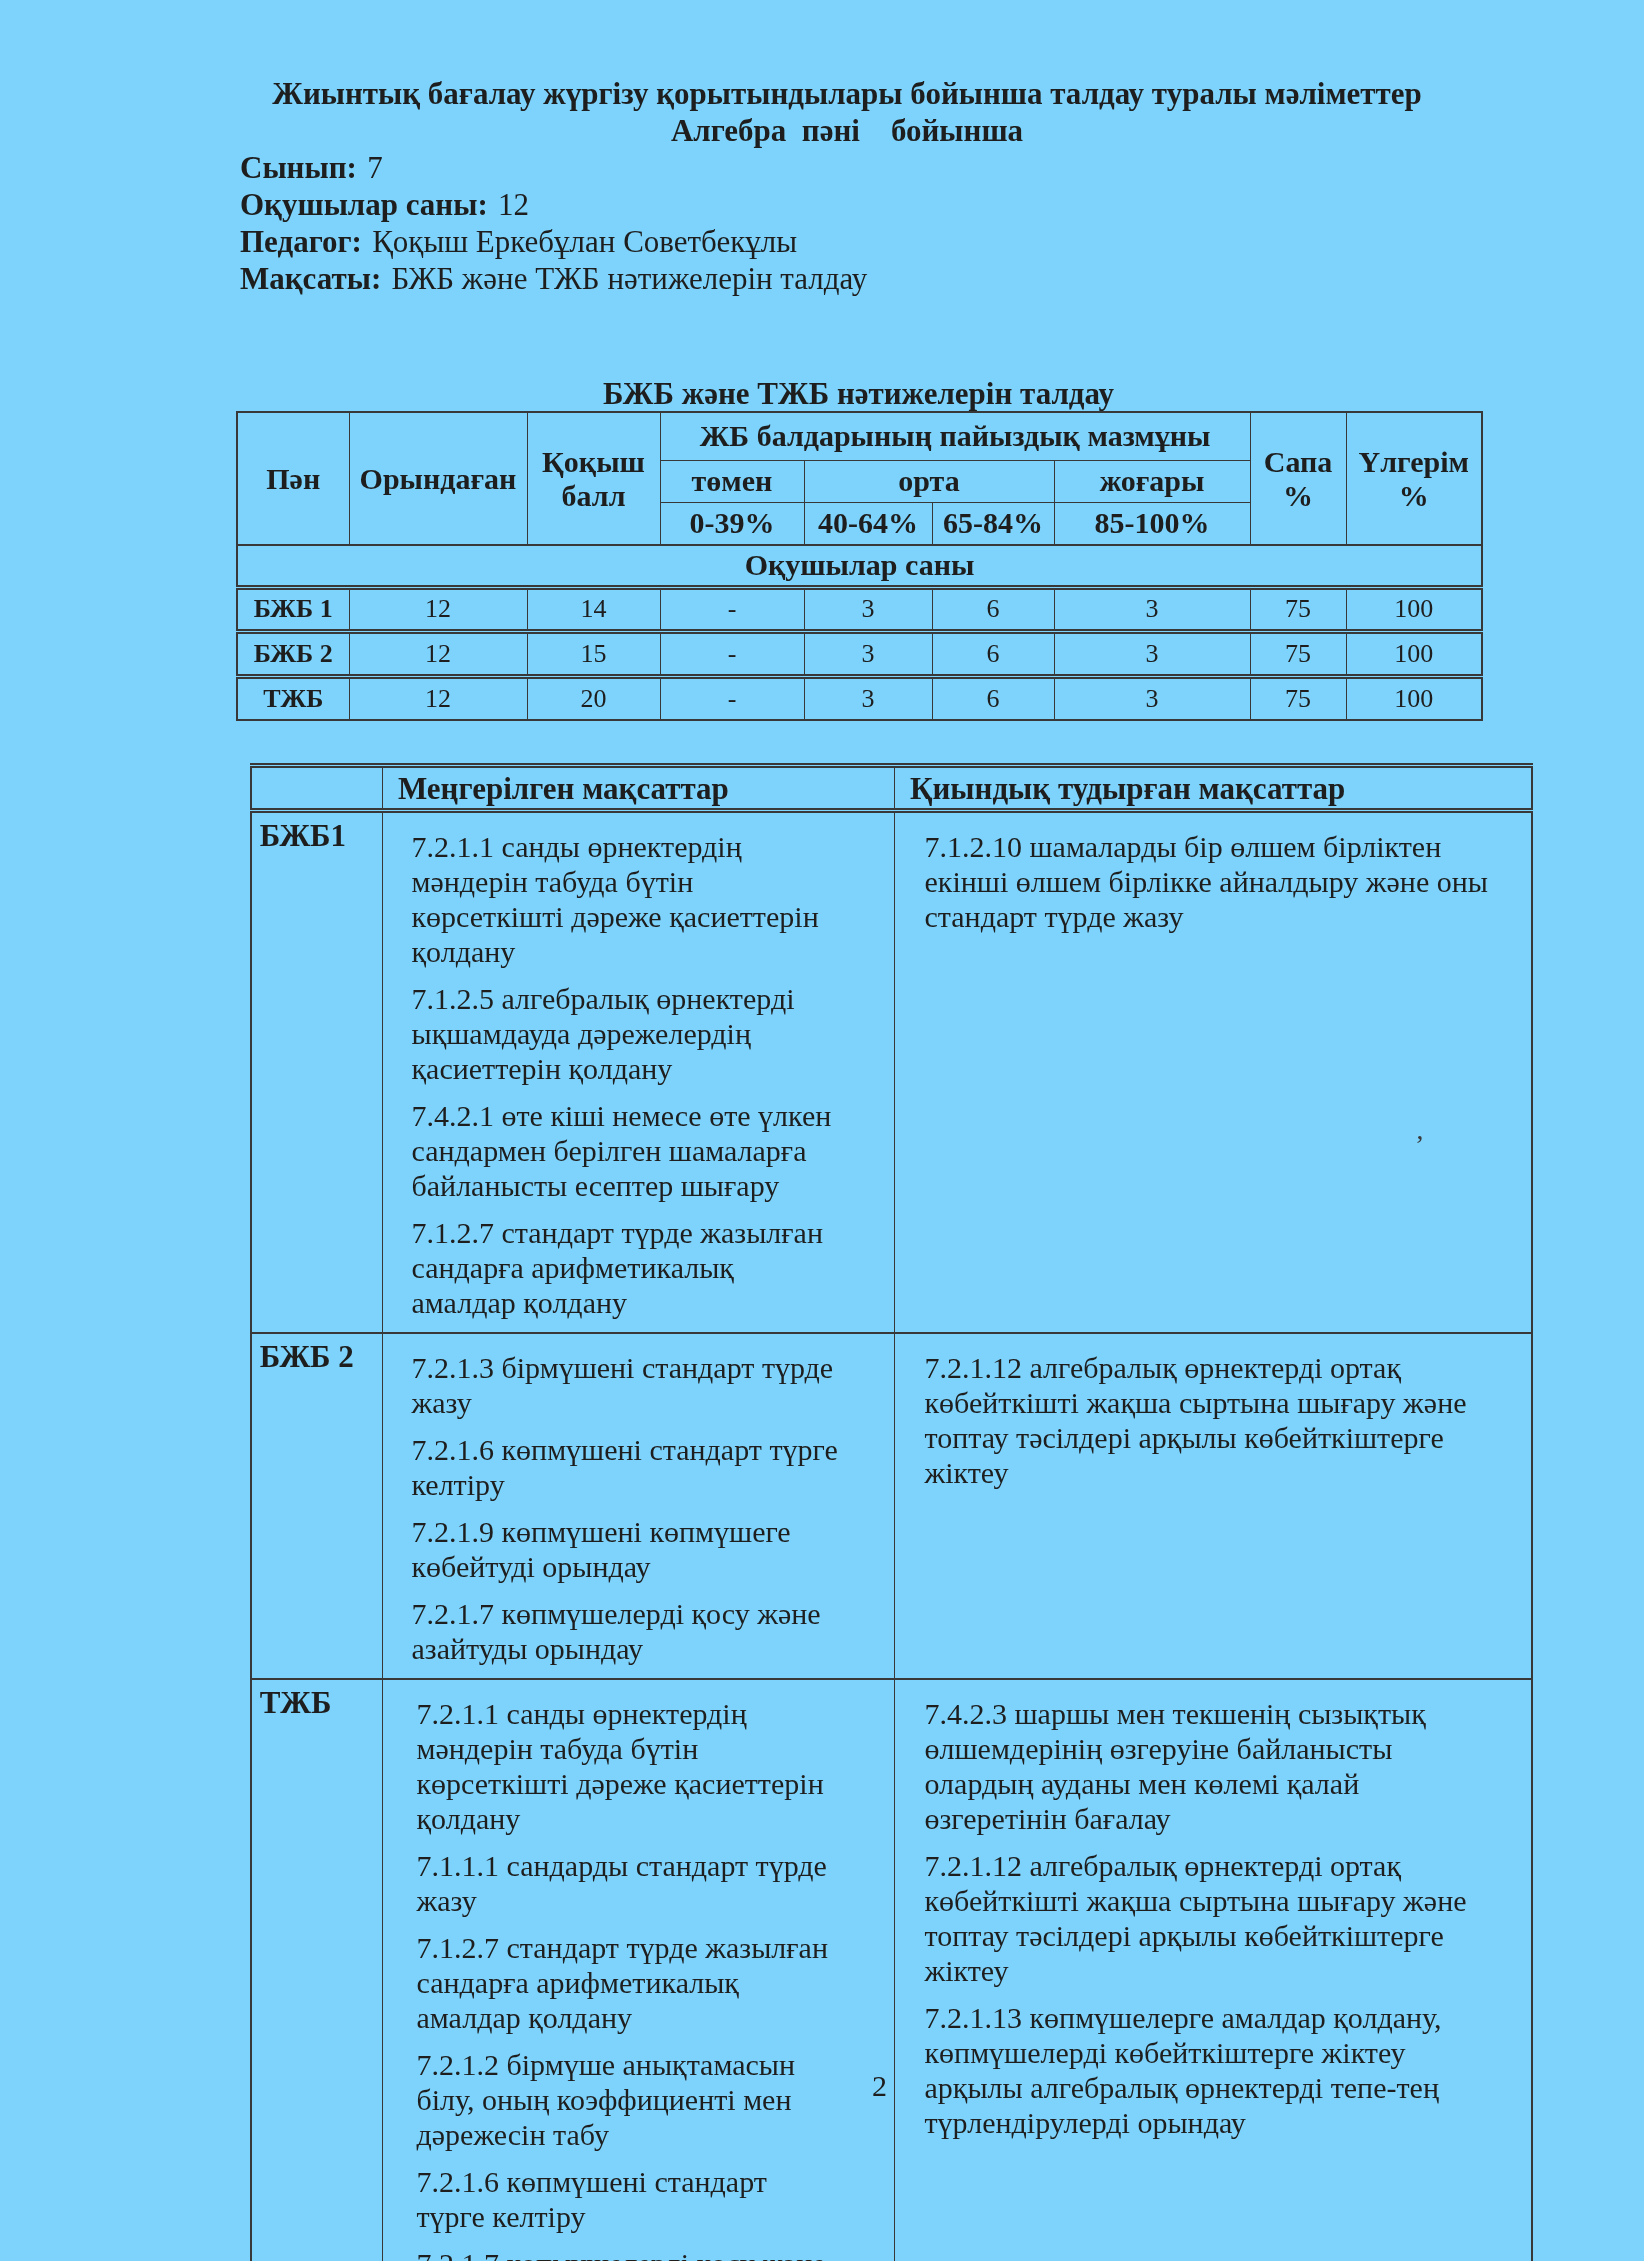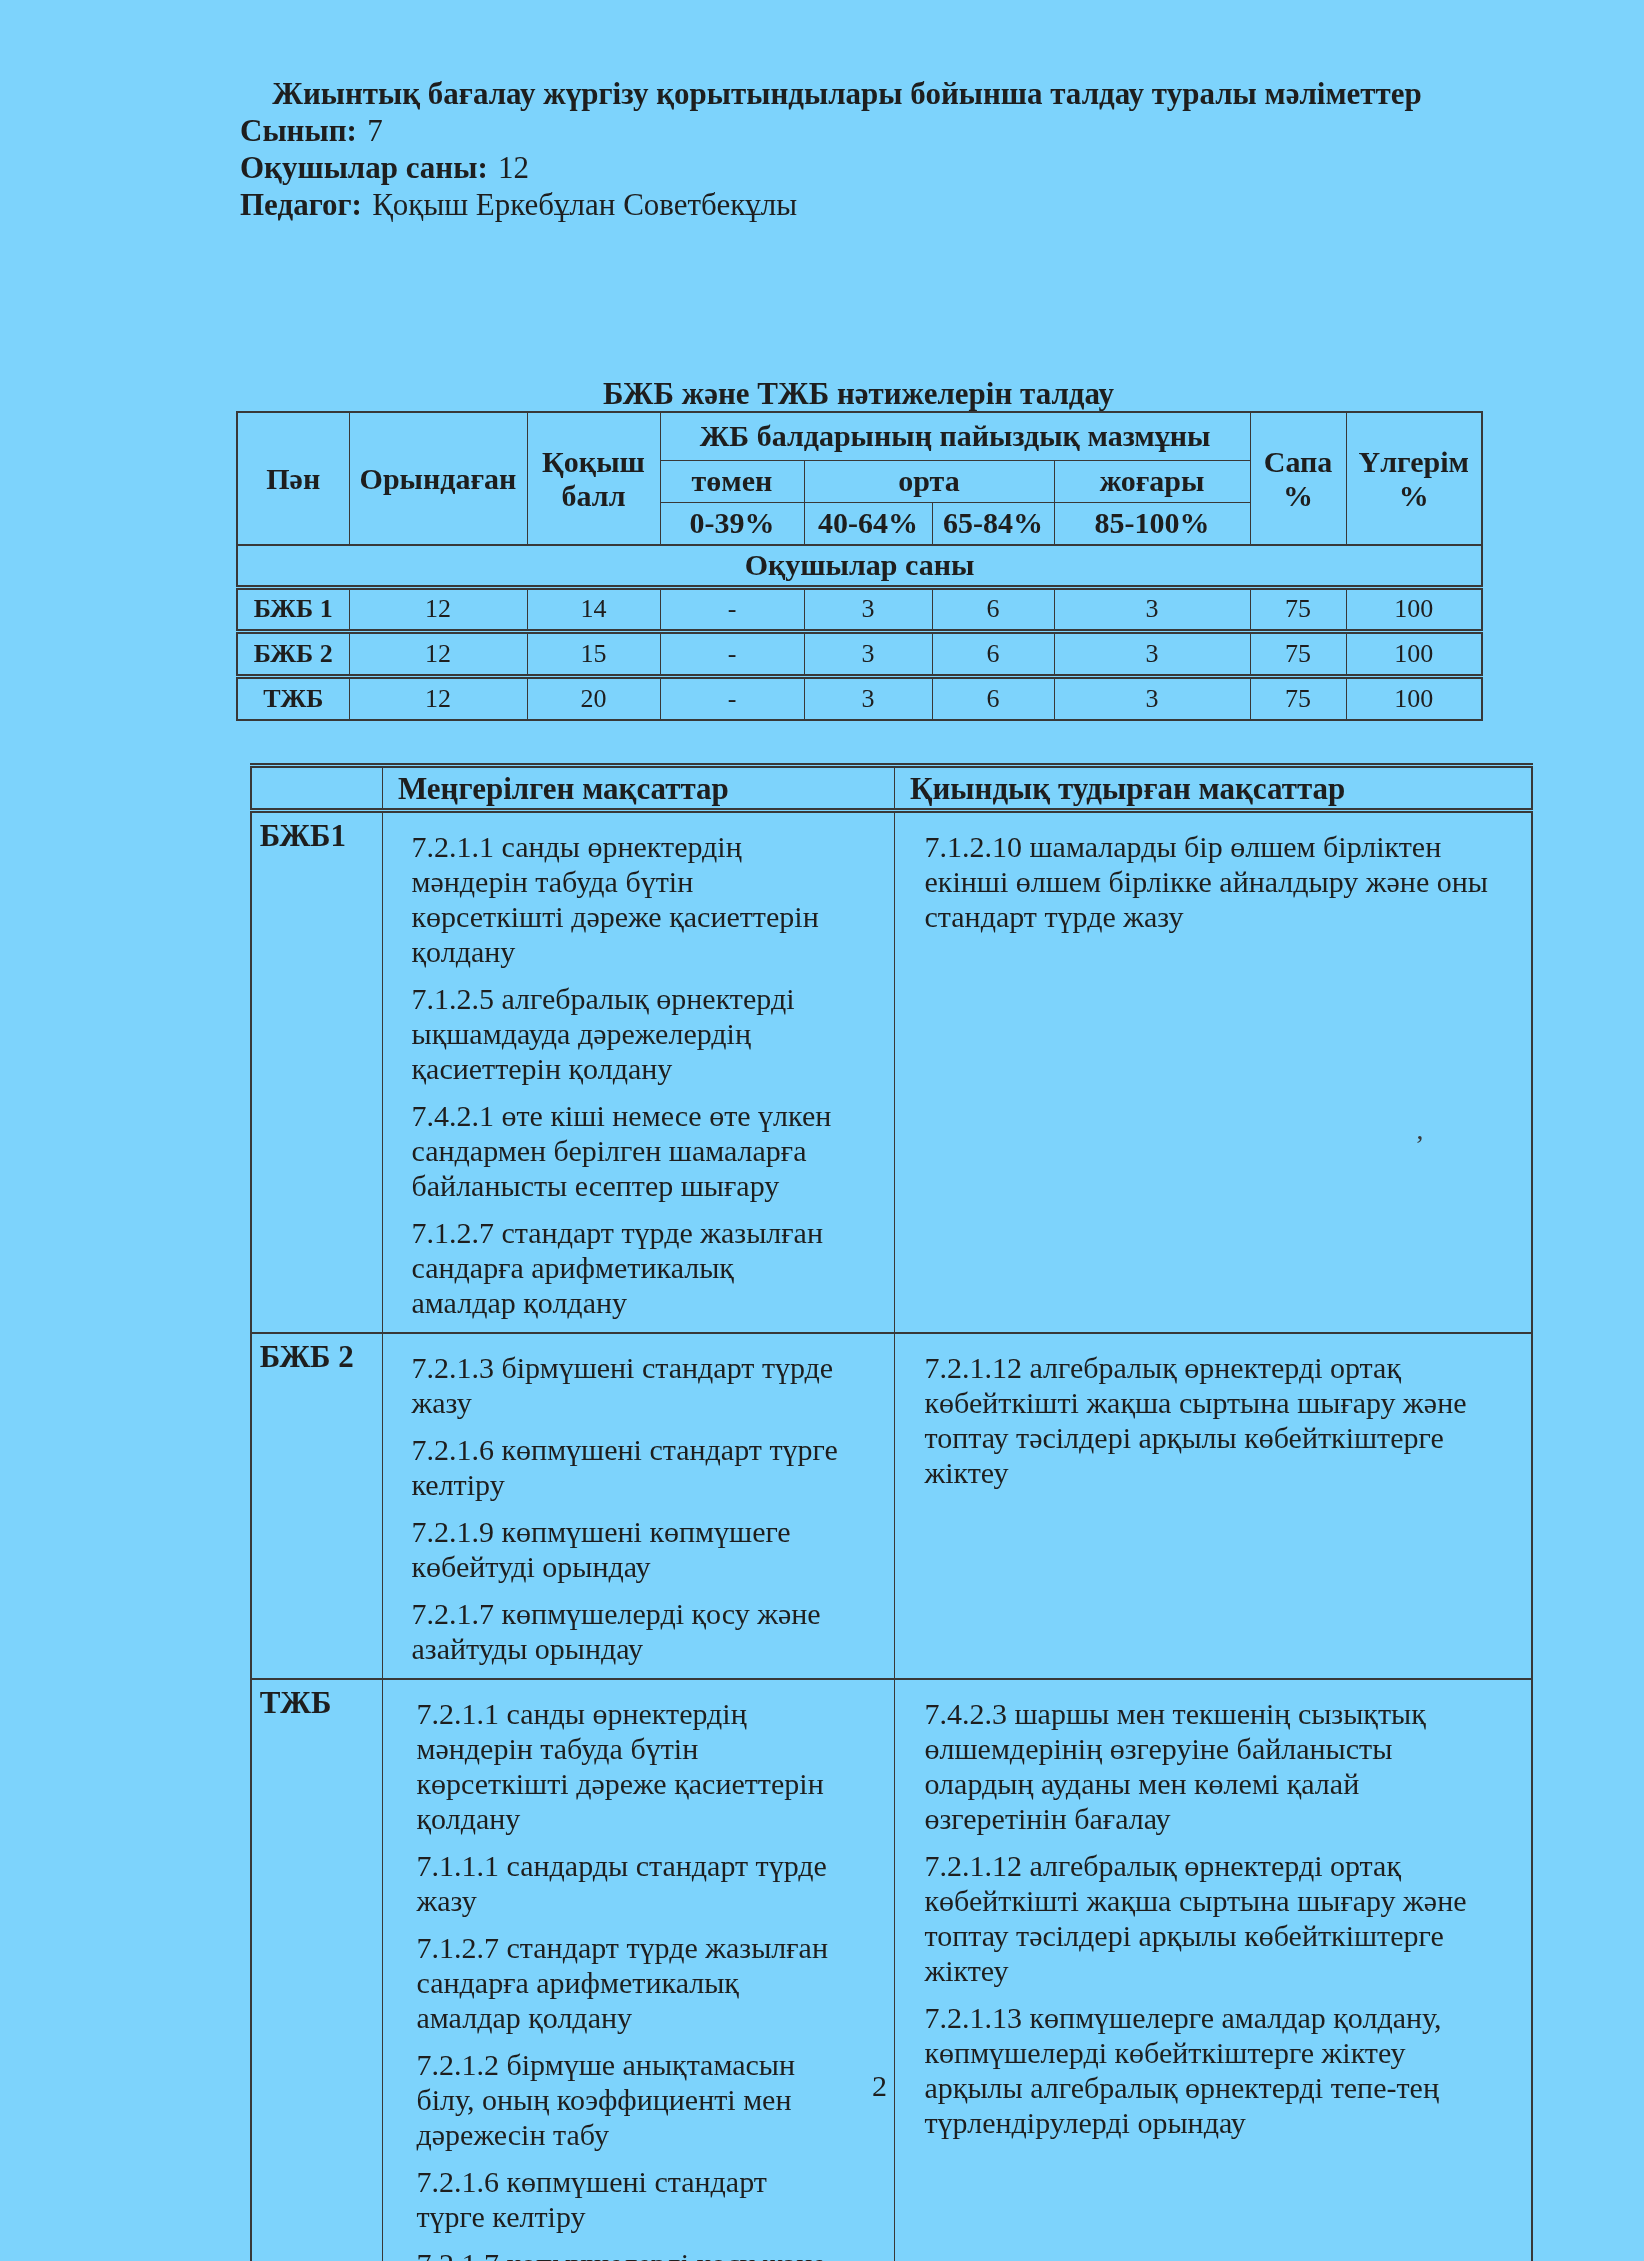--- a/index.html
+++ b/index.html
@@ -71,28 +71,32 @@
     font-size:28px; color:#3a3a3a;
   }
 </style>
 </head>
 <body>
 
 <div class="page">
 
   <div class="doc-header">
     <div class="title-line">Жиынтық бағалау жүргізу қорытындылары бойынша талдау туралы мәліметтер</div>
+    <div class="title-line">Алгебра  пәні    бойынша</div>
     <div class="info-line">
       <span class="lbl">Сынып:</span><span class="val">7</span>
     </div>
     <div class="info-line">
       <span class="lbl">Оқушылар саны:</span><span class="val">12</span>
     </div>
     <div class="info-line">
       <span class="lbl">Педагог:</span><span class="val">Қоқыш Еркебұлан Советбекұлы</span>
+    </div>
+    <div class="info-line">
+      <span class="lbl">Мақсаты:</span><span class="val">БЖБ және ТЖБ нәтижелерін талдау</span>
     </div>
   </div>
 
   <div class="t1-title">БЖБ және ТЖБ нәтижелерін талдау</div>
 
   <table class="t1">
     <colgroup>
       <col style="width:112px">
         <col style="width:178px">
         <col style="width:133px">

